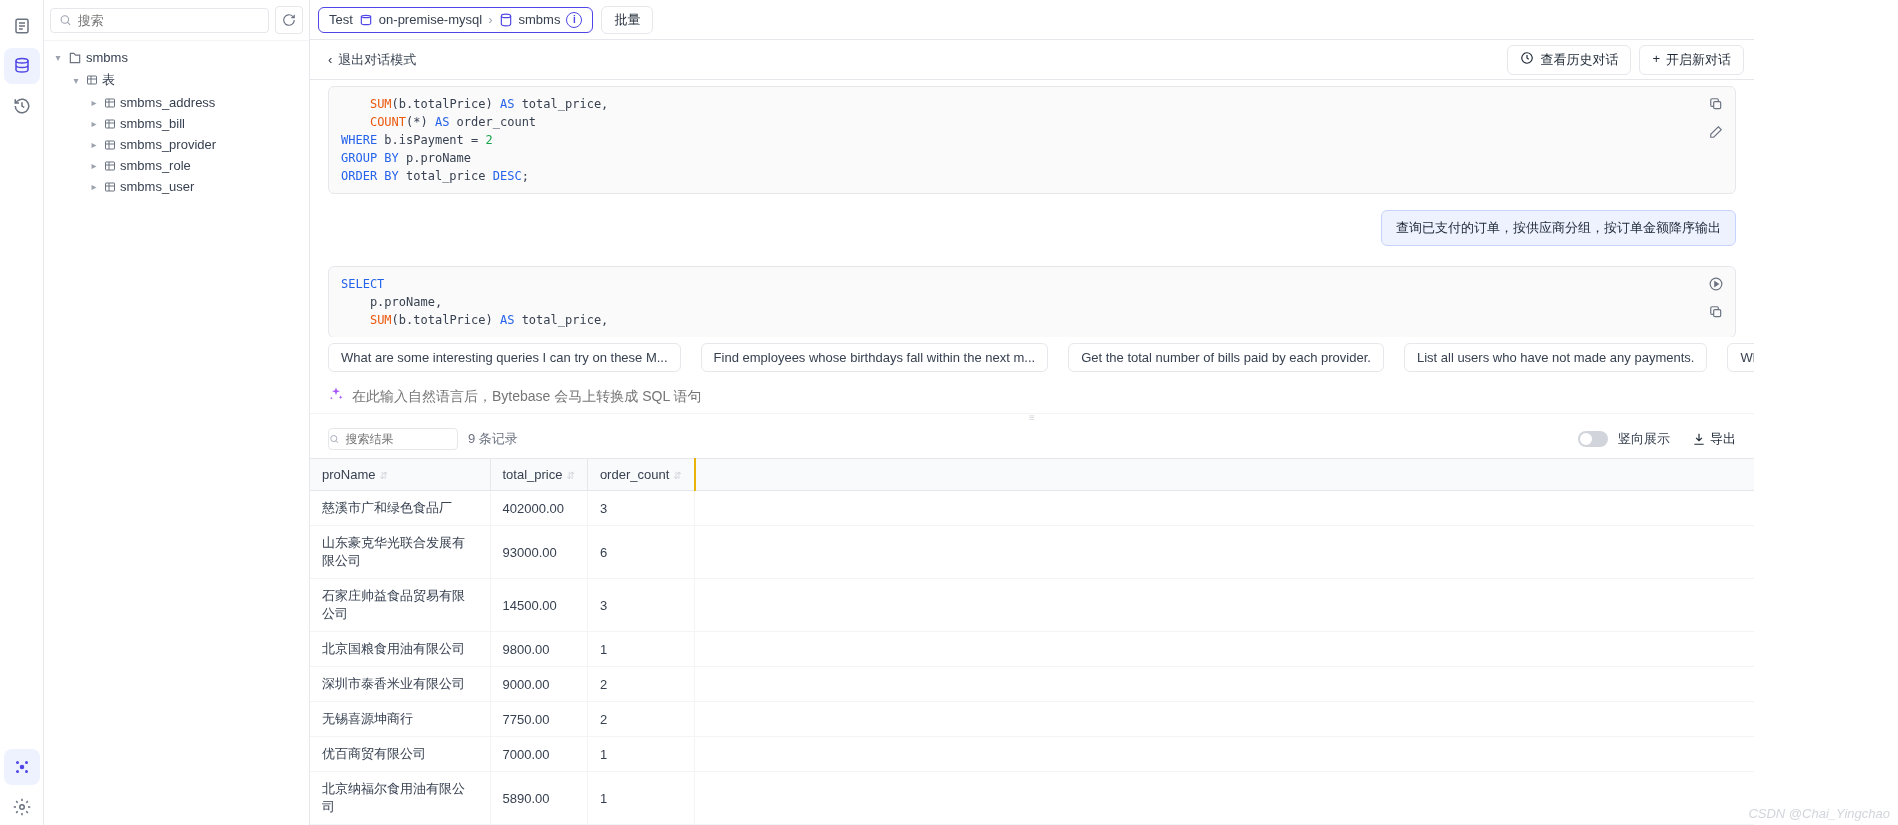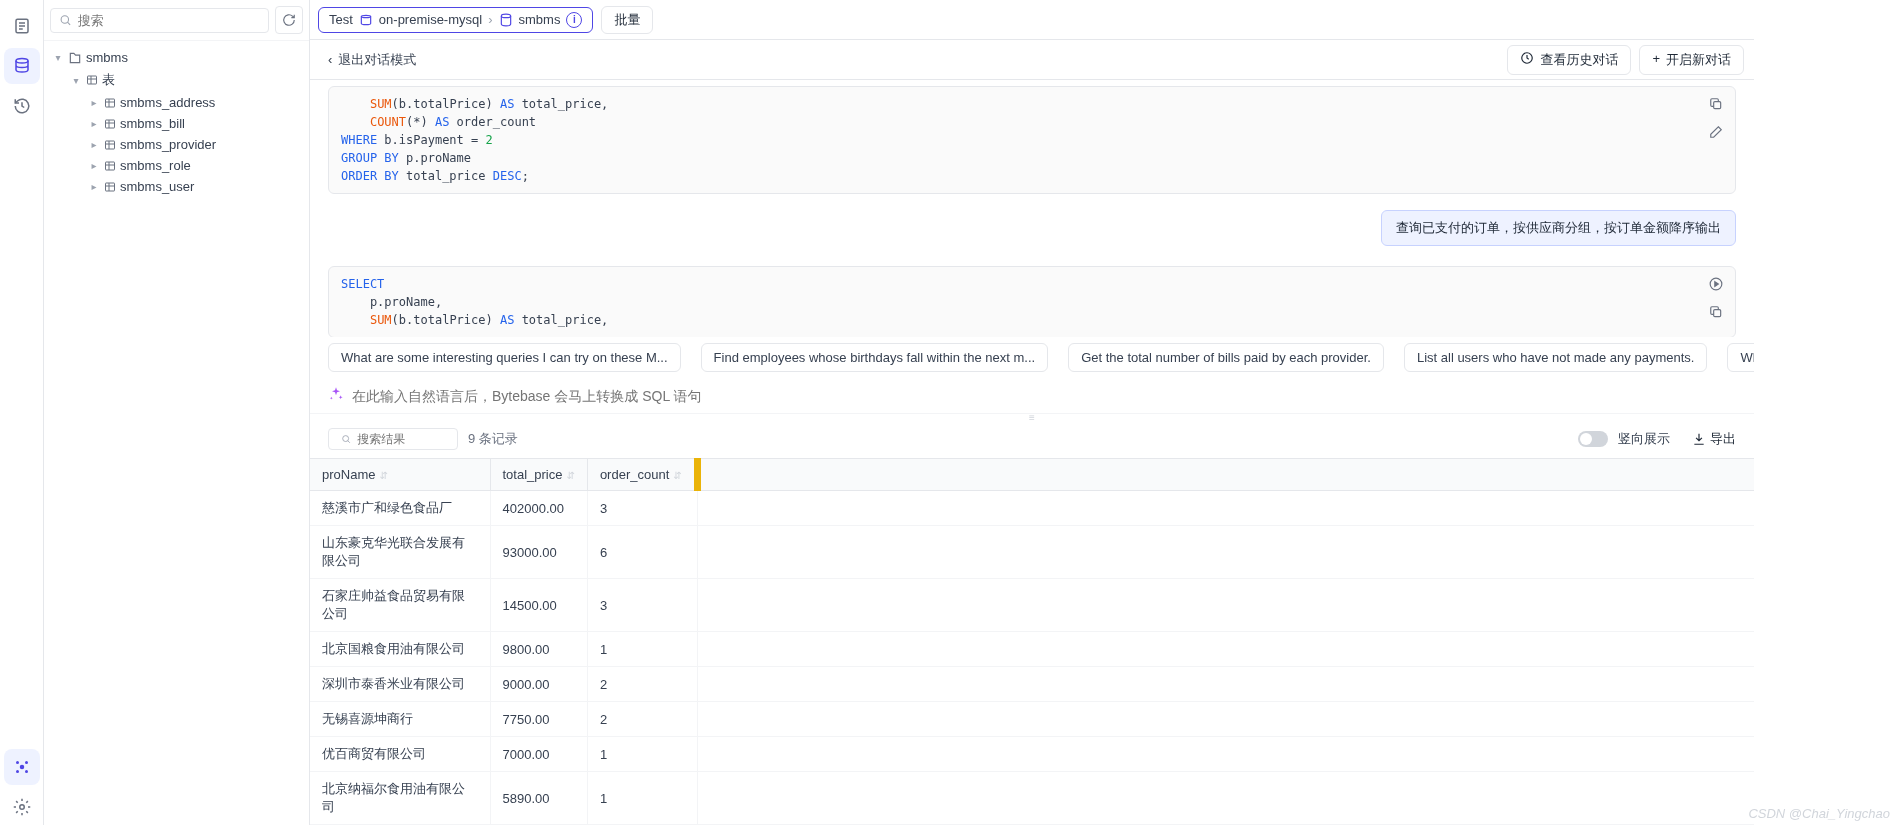--- a/index.html
+++ b/index.html
@@ -53,36 +53,36 @@
     .suggest-chip { border: 1px solid #e5e7eb; border-radius: 6px; padding: 6px 12px; white-space: nowrap; cursor: pointer; font-size: 13px; color: #374151; flex-shrink: 0; }
     
     .prompt-row { padding: 8px 18px; border-bottom: 1px solid #f3f4f6; display: flex; align-items: center; gap: 8px; }
     .sparkle-icon { color: #a855f7; }
     .prompt-input { border: none; outline: none; width: 100%; color: #9ca3af; font-size: 14px; background: transparent; }
     
     .splitter { height: 6px; display: flex; align-items: center; justify-content: center; cursor: row-resize; }
     .splitter::after { content: "≡"; color: #d1d5db; font-size: 10px; }
     
     .results-bar { display: flex; align-items: center; padding: 8px 18px; gap: 10px; }
-    .results-search { display: flex; align-items: center; gap: 6px; border: 1px solid #e5e7eb; border-radius: 4px; padding: 3px 12px; width: 130px; }
+    .results-search { display: flex; align-items: center; gap: 6px; border: 1px solid #e5e7eb; border-radius: 4px; padding: 3px 0; width: 130px; }
     .results-search input { border: none; outline: none; width: 100%; font-size: 12px; background: transparent; }
     .records-count { color: #6b7280; font-size: 13px; }
     .results-spacer { flex: 1; }
     .toggle-switch { width: 30px; height: 16px; background: #d1d5db; border-radius: 8px; position: relative; cursor: pointer; }
     .toggle-switch::after { content: ""; position: absolute; width: 12px; height: 12px; background: #fff; border-radius: 50%; top: 2px; left: 2px; }
     .vert-label { font-size: 13px; color: #374151; margin-right: 12px; }
     .export-btn { display: flex; align-items: center; gap: 4px; cursor: pointer; }
     
     table.data-table { width: 100%; border-collapse: collapse; font-size: 13px; }
     .data-table th { text-align: left; background: #f9fafb; padding: 8px 12px; border-top: 1px solid #e5e7eb; border-bottom: 1px solid #e5e7eb; color: #374151; font-weight: 500; }
     .data-table th .sort-icon { margin-left: 4px; color: #d1d5db; font-size: 10px; }
     .data-table td { padding: 8px 12px; border-bottom: 1px solid #f3f4f6; color: #374151; }
     .col-name { width: 180px; border-right: 1px solid #e5e7eb; }
     .col-price { width: 84px; border-right: 1px solid #e5e7eb; }
-    .col-count { width: 84px; border-right: 7px solid #eab308; }
+    .col-count { width: 84px; border-right: 2px solid #eab308; }
     .data-table td.col-name, .data-table td.col-price, .data-table td.col-count { border-right: 1px solid #f3f4f6; }
     
     .watermark-attribution { position: absolute; bottom: 4px; right: 8px; color: #d1d5db; font-style: italic; font-size: 13px; }
   </style>
 </head>
 <body>
 
 <div class="app">
 
   <div class="left-rail">

